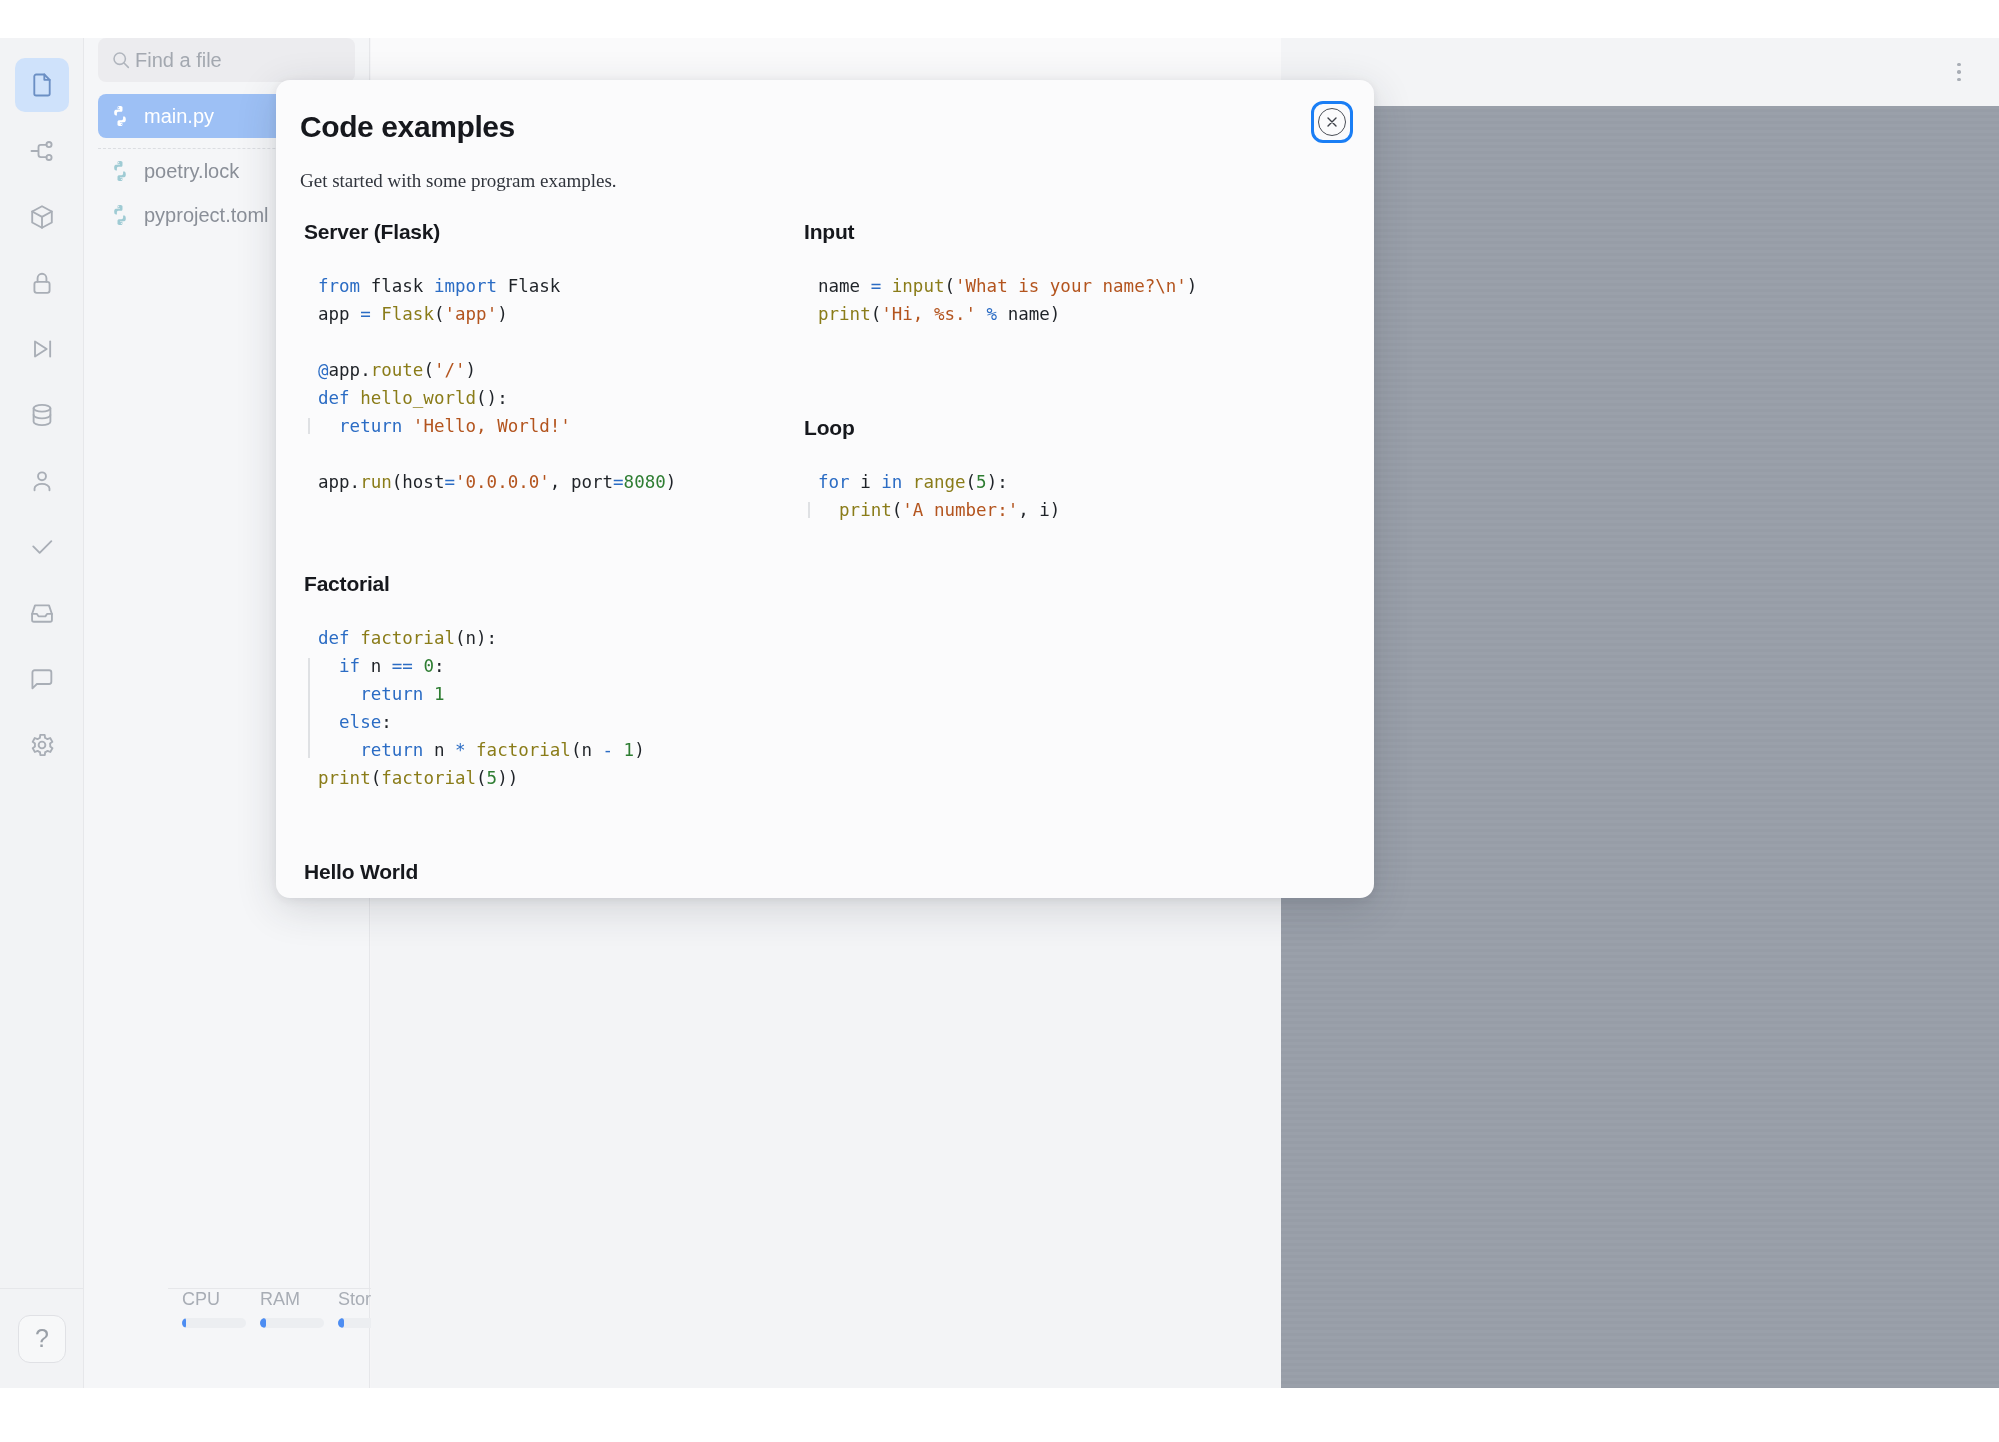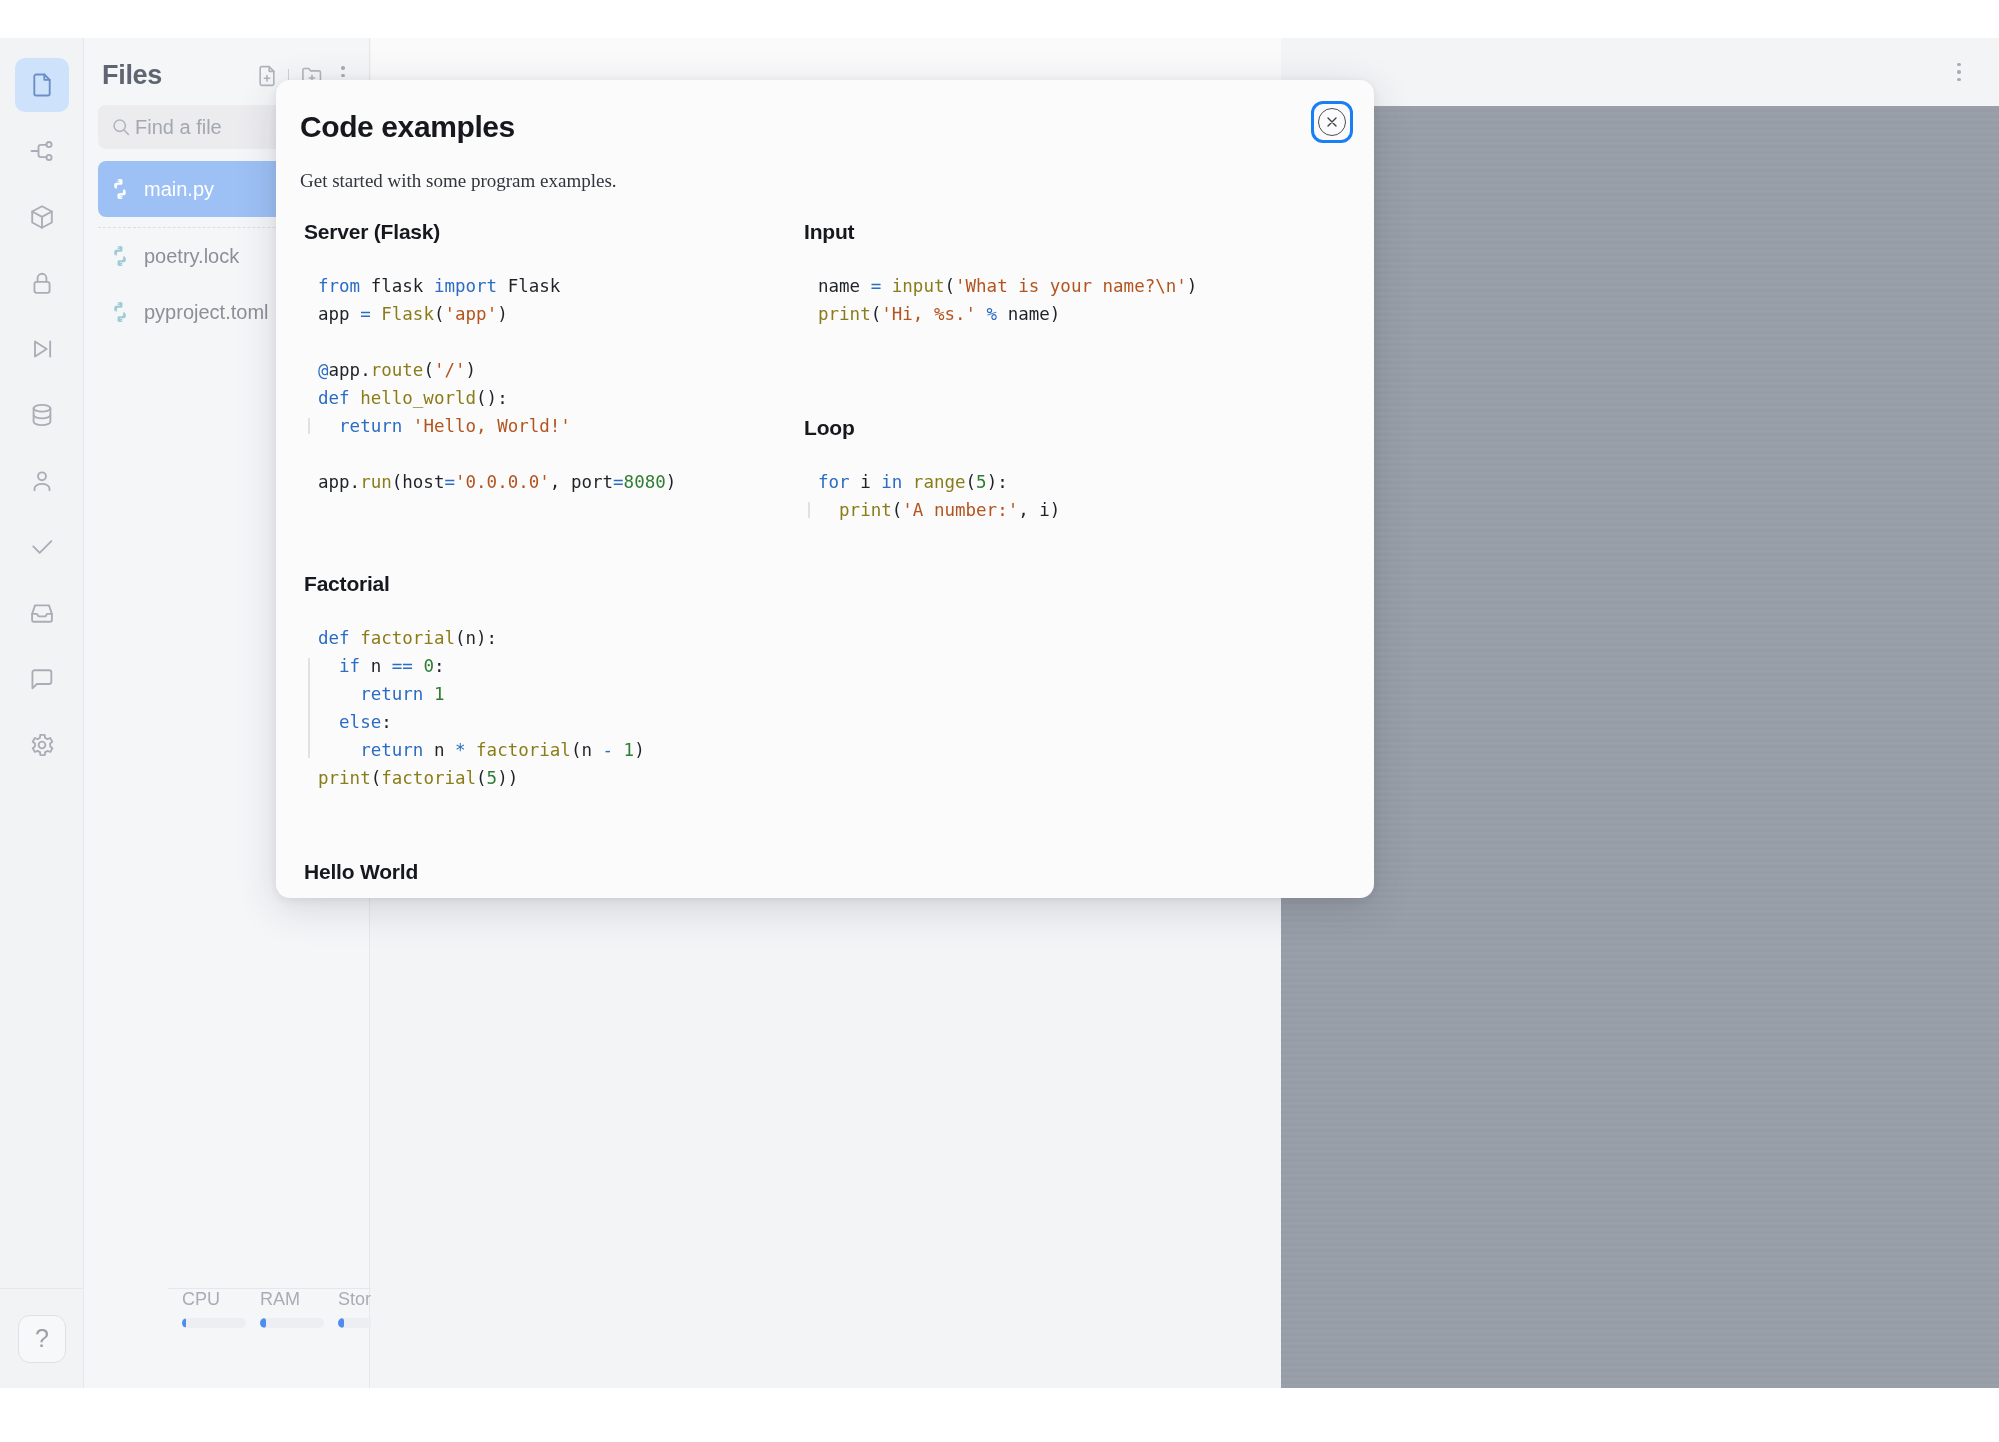--- a/index.html
+++ b/index.html
@@ -115,21 +115,21 @@
     cursor: text;
   }
   #file-search svg { flex: none; }
   #file-search-ph {
     font-size: 20px;
     color: #a3a8b0;
   }
 
   .file-row {
     display: flex; align-items: center;
-    height: 56px;
+    height: 44px;
     margin: 0 14px;
     padding: 0 10px;
     border-radius: 8px;
     gap: 12px;
     cursor: pointer;
   }
   .file-row.selected { background: #9dc0f5; }
   .file-name { font-size: 20px; color: #8a8f98; flex: 1; }
   .file-row.selected .file-name { color: #ffffff; }
   .file-row .kebab { opacity: 0; }
@@ -393,46 +393,20 @@
         </svg>
     </div>
 
     <div id="rail-bottom">
       <div id="help-btn">?</div>
     </div>
   </div>
 
   <div id="files-panel">
 
-    <div id="files-header">
-      <div id="files-title">Files</div>
-
-      <div class="hdr-ic">
-        <svg width="26" height="26" viewBox="0 0 24 24">
-          <path d="M14 3.4H7.2a1.5 1.5 0 0 0-1.5 1.5v14.2a1.5 1.5 0 0 0 1.5 1.5h9.6a1.5 1.5 0 0 0 1.5-1.5V7.7z"></path>
-          <path d="M14 3.4v4.3h4.3"></path>
-            <path d="M12 11.6v5M9.5 14.1h5"></path>
-        </svg>
-      </div>
-
-      <div class="hdr-sep"></div>
-
-      <div class="hdr-ic">
-        <svg width="26" height="26" viewBox="0 0 24 24">
-          <path d="M3.6 6.6a1.5 1.5 0 0 1 1.5-1.5h3.9l1.8 2.2h7.5a1.5 1.5 0 0 1 1.5 1.5v9.6a1.5 1.5 0 0 1-1.5 1.5H5.1a1.5 1.5 0 0 1-1.5-1.5z"></path>
-          <path d="M12 11.3v5M9.5 13.8h5"></path>
-        </svg>
-      </div>
-
-      <div class="kebab">
-        <i></i>
-          <i></i>
-          <i></i>
-      </div>
-    </div>
 
     <div id="file-search">
       <svg width="22" height="22" viewBox="0 0 24 24">
         <circle cx="10.6" cy="10.6" r="6.2" fill="none" stroke="#b0b5bd" stroke-width="1.7"></circle>
         <path d="M15.3 15.3 20 20" stroke="#b0b5bd" stroke-width="1.7" stroke-linecap="round"></path>
       </svg>
       <span id="file-search-ph">Find a file</span>
     </div>
 
     <div class="file-row selected">

